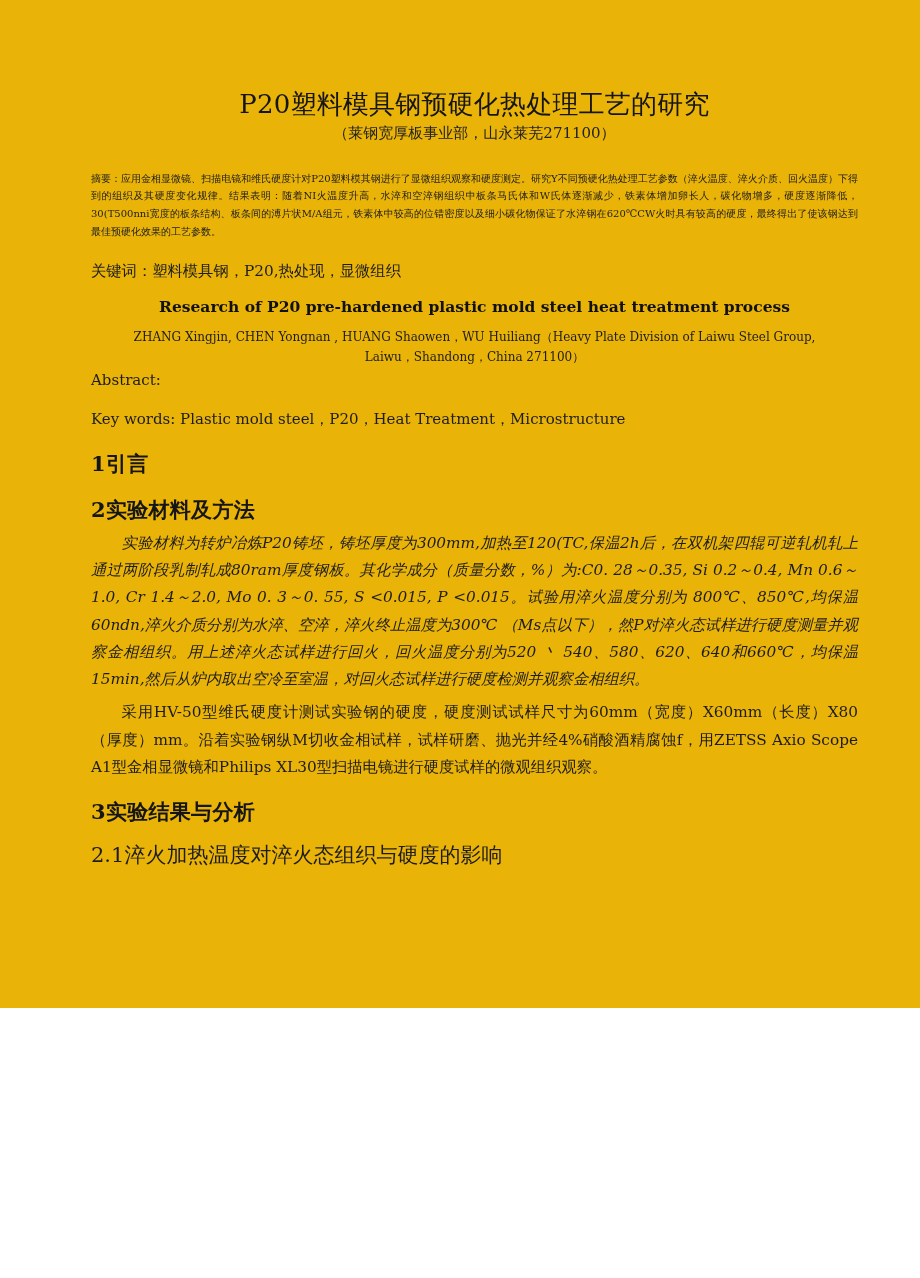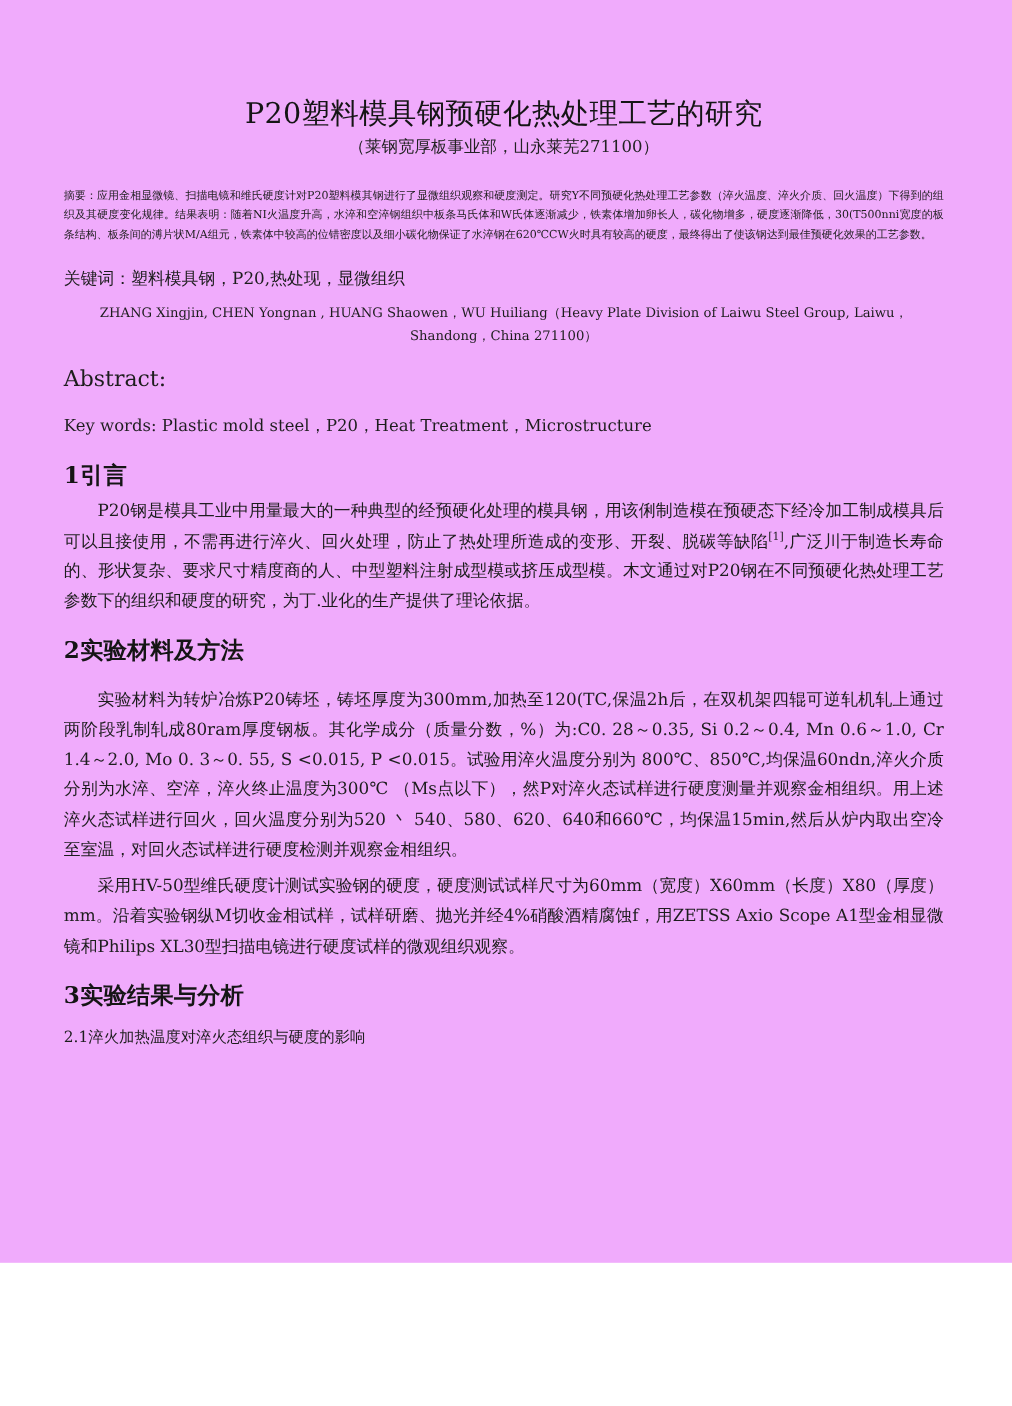--- a/index.html
+++ b/index.html
@@ -13,24 +13,24 @@
     height: 1278px;
     overflow: hidden;
     font-family: "DejaVu Serif", "Liberation Serif", serif;
     color: #1a1a1a;
     -webkit-font-smoothing: antialiased;
   }
 
   .page {
     position: relative;
     width: 920px;
-    height: 1148px;
+    height: 1008px;
     box-sizing: border-box;
-    padding: 0 62px 0 58px;
-    background: #f0abfc;
+    padding: 0 62px 0 91px;
+    background: #eab308;
   }
 
   
   .doc-title {
     margin: 0;
     padding-top: 88px;
     text-align: center;
     font-size: 26px;
     font-weight: 400;
     line-height: 1.28;
@@ -87,23 +87,22 @@
   .authors-en {
     text-align: center;
     font-size: 12px;
     line-height: 1.72;
     margin-top: 7px;
     padding: 0 26px;
     color: #1d1d1d;
   }
 
   .abstract-en-label {
-    font-size: 20px;
+    font-size: 15px;
     line-height: 1.7;
-    margin-top: 12px;
     color: #1d1d1d;
   }
 
   .keywords-en {
     font-size: 15px;
     line-height: 1.7;
     margin-top: 14px;
     color: #1d1d1d;
   }
 
@@ -112,21 +111,21 @@
     margin: 15px 0 0 0;
     font-size: 21px;
     font-weight: 700;
     line-height: 1.5;
     color: #151515;
     letter-spacing: 0.3px;
   }
 
   .h2 {
     margin: 13px 0 0 0;
-    font-size: 14px;
+    font-size: 21px;
     font-weight: 400;
     line-height: 1.5;
     color: #1d1d1d;
   }
 
   
   .body-p {
     margin: 6px 0 0 0;
     font-size: 15.3px;
     line-height: 1.78;
@@ -137,51 +136,49 @@
   .body-p.indent {
     text-indent: 2em;
   }
 
   .ref-sup {
     font-size: 10px;
     vertical-align: super;
     line-height: 0;
   }
 
-  .sec2-body { margin-top: 16px; }
+  .sec2-body { margin-top: 4px; font-style: italic; }
   .sec1-body { margin-top: 4px; }
 </style>
 </head>
 <body>
 
 <div class="page">
 
   <h1 class="doc-title">P20塑料模具钢预硬化热处理工艺的研究</h1>
 
 
   <div class="affiliation-cn">（莱钢宽厚板事业部，山永莱芜271100）</div>
 
   <div class="abstract-cn">
     <p>摘要：应用金相显微镜、扫描电镜和维氏硬度计对P20塑料模其钢进行了显微组织观察和硬度测定。研究Y不同预硬化热处理工艺参数（淬火温度、淬火介质、回火温度）下得到的组织及其硬度变化规律。结果表明：随着NI火温度升高，水淬和空淬钢组织中板条马氏体和W氏体逐渐减少，铁素体增加卵长人，碳化物增多，硬度逐渐降低，30(T500nni宽度的板条结构、板条间的溥片状M/A组元，铁素体中较高的位错密度以及细小碳化物保证了水淬钢在620℃CW火时具有较高的硬度，最终得出了使该钢达到最佳预硬化效果的工艺参数。</p>
   </div>
 
   <div class="keywords-cn">关键词：塑料模具钢，P20,热处现，显微组织</div>
 
+  <div class="title-en">Research of P20 pre-hardened plastic mold steel heat treatment process</div>
 
   <div class="authors-en">ZHANG Xingjin, CHEN Yongnan , HUANG Shaowen，WU Huiliang（Heavy Plate Division of Laiwu Steel Group, Laiwu，Shandong，China 271100）</div>
 
   <div class="abstract-en-label">Abstract:</div>
 
   <div class="keywords-en">Key words: Plastic mold steel，P20，Heat Treatment，Microstructure</div>
 
   <h2 class="h1">1引言</h2>
 
-  <p class="body-p indent sec1-body">
-    <span>P20钢是模具工业中用量最大的一种典型的经预硬化处理的模具钢，用该俐制造模在预硬态下经冷加工制成模具后可以且接使用，不需再进行淬火、回火处理，防止了热处理所造成的变形、开裂、脱碳等缺陷</span><span class="ref-sup">[1]</span><span>,广泛川于制造长寿命的、形状复杂、要求尺寸精度商的人、中型塑料注射成型模或挤压成型模。木文通过对P20钢在不同预硬化热处理工艺参数下的组织和硬度的研究，为丁.业化的生产提供了理论依据。</span>
-  </p>
 
   <h2 class="h1">2实验材料及方法</h2>
 
   <p class="body-p indent sec2-body">实验材料为转炉冶炼P20铸坯，铸坯厚度为300mm,加热至120(TC,保温2h后，在双机架四辊可逆轧机轧上通过两阶段乳制轧成80ram厚度钢板。其化学成分（质量分数，%）为:C0. 28～0.35, Si 0.2～0.4, Mn 0.6～1.0, Cr 1.4～2.0, Mo 0. 3～0. 55, S &lt;0.015, P &lt;0.015。试验用淬火温度分别为 800℃、850℃,均保温60ndn,淬火介质分别为水淬、空淬，淬火终止温度为300℃ （Ms点以下），然P对淬火态试样进行硬度测量并观察金相组织。用上述淬火态试样进行回火，回火温度分别为520 丶 540、580、620、640和660℃，均保温15min,然后从炉内取出空冷至室温，对回火态试样进行硬度检测并观察金相组织。</p>
 
   <p class="body-p indent">采用HV-50型维氏硬度计测试实验钢的硬度，硬度测试试样尺寸为60mm（宽度）X60mm（长度）X80（厚度）mm。沿着实验钢纵M切收金相试样，试样研磨、抛光并经4%硝酸酒精腐蚀f，用ZETSS Axio Scope A1型金相显微镜和Philips XL30型扫描电镜进行硬度试样的微观组织观察。</p>
 
   <h2 class="h1">3实验结果与分析</h2>
 
   <div class="h2">2.1淬火加热温度对淬火态组织与硬度的影响</div>

